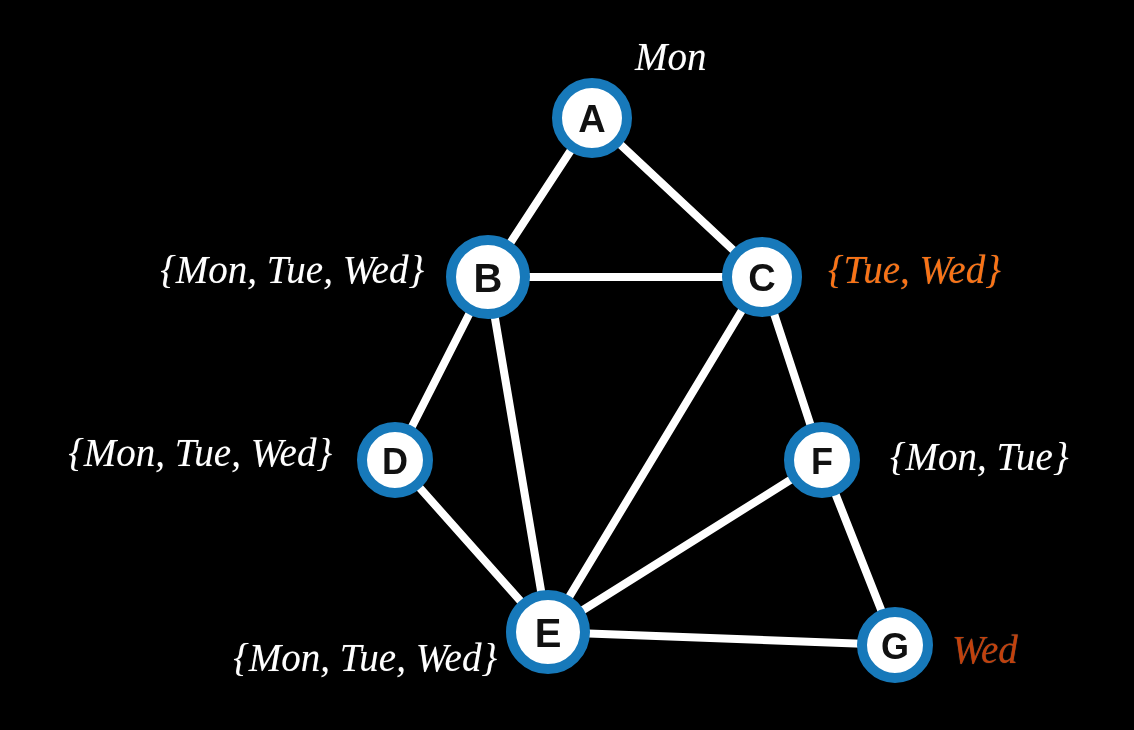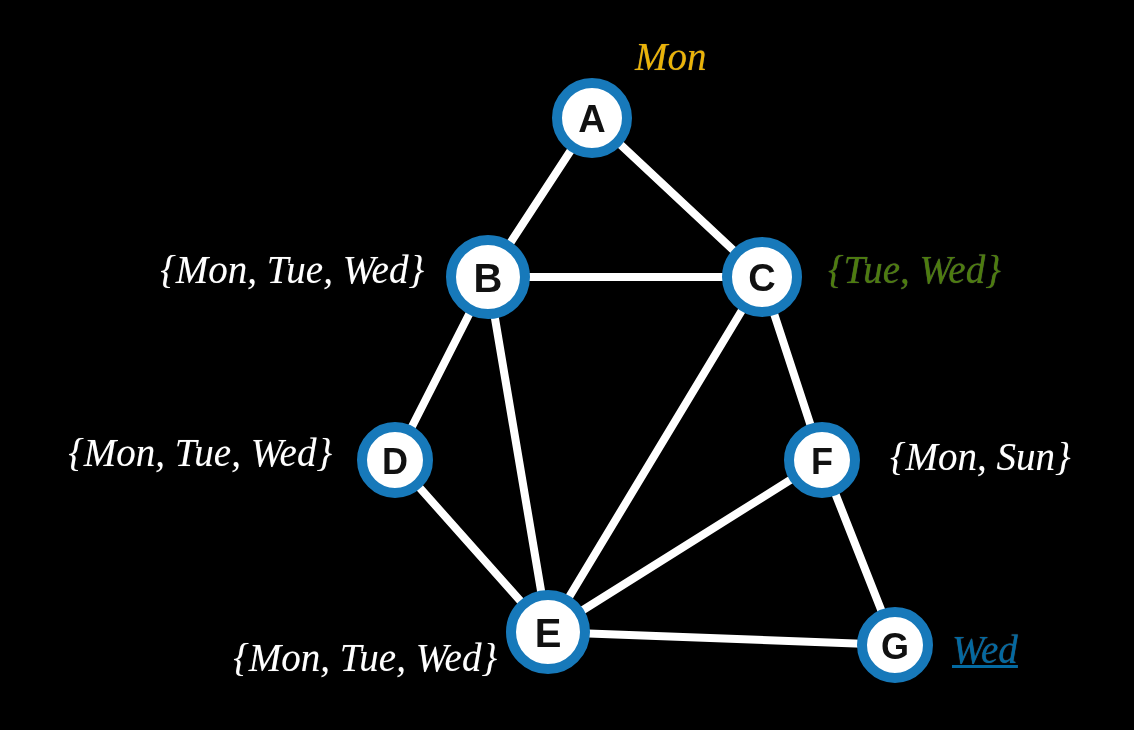--- a/index.html
+++ b/index.html
@@ -97,22 +97,22 @@
           <text x="822" y="461" class="node-letter" font-size="36" fill="#111111">F</text>
         </g>
         <g>
           <circle cx="895" cy="645" r="33" class="node-ring" fill="#ffffff" stroke="#1779ba"></circle>
           <text x="895" y="646" class="node-letter" font-size="36" fill="#111111">G</text>
         </g>
       </g>
   </svg>
 
   <div id="label-layer">
-      <div class="domain-label" style="left: 635px; top: 37px; color: #eab308;">Mon</div>
+      <div class="domain-label" style="left: 635px; top: 37px; color: #ffffff;">Mon</div>
       <div class="domain-label anchor-right" style="left: 424px; top: 250px; color: rgb(255, 255, 255);">{Mon, Tue, Wed}</div>
-      <div class="domain-label" style="left: 828px; top: 250px; color: #4d7c0f;">{Tue, Wed}</div>
+      <div class="domain-label" style="left: 828px; top: 250px; color: #f97316;">{Tue, Wed}</div>
       <div class="domain-label anchor-right" style="left: 332px; top: 433px; color: rgb(255, 255, 255);">{Mon, Tue, Wed}</div>
       <div class="domain-label anchor-right" style="left: 497px; top: 638px; color: rgb(255, 255, 255);">{Mon, Tue, Wed}</div>
-      <div class="domain-label" style="left: 890px; top: 437px; color: rgb(255, 255, 255);">{Mon, Sun}</div>
-      <div class="domain-label" style="left: 952px; top: 630px; color: #0369a1; text-decoration: underline;">Wed</div>
+      <div class="domain-label" style="left: 890px; top: 437px; color: rgb(255, 255, 255);">{Mon, Tue}</div>
+      <div class="domain-label" style="left: 952px; top: 630px; color: #c2410c;">Wed</div>
     </div>
 
 </div>
 
 </body></html>

